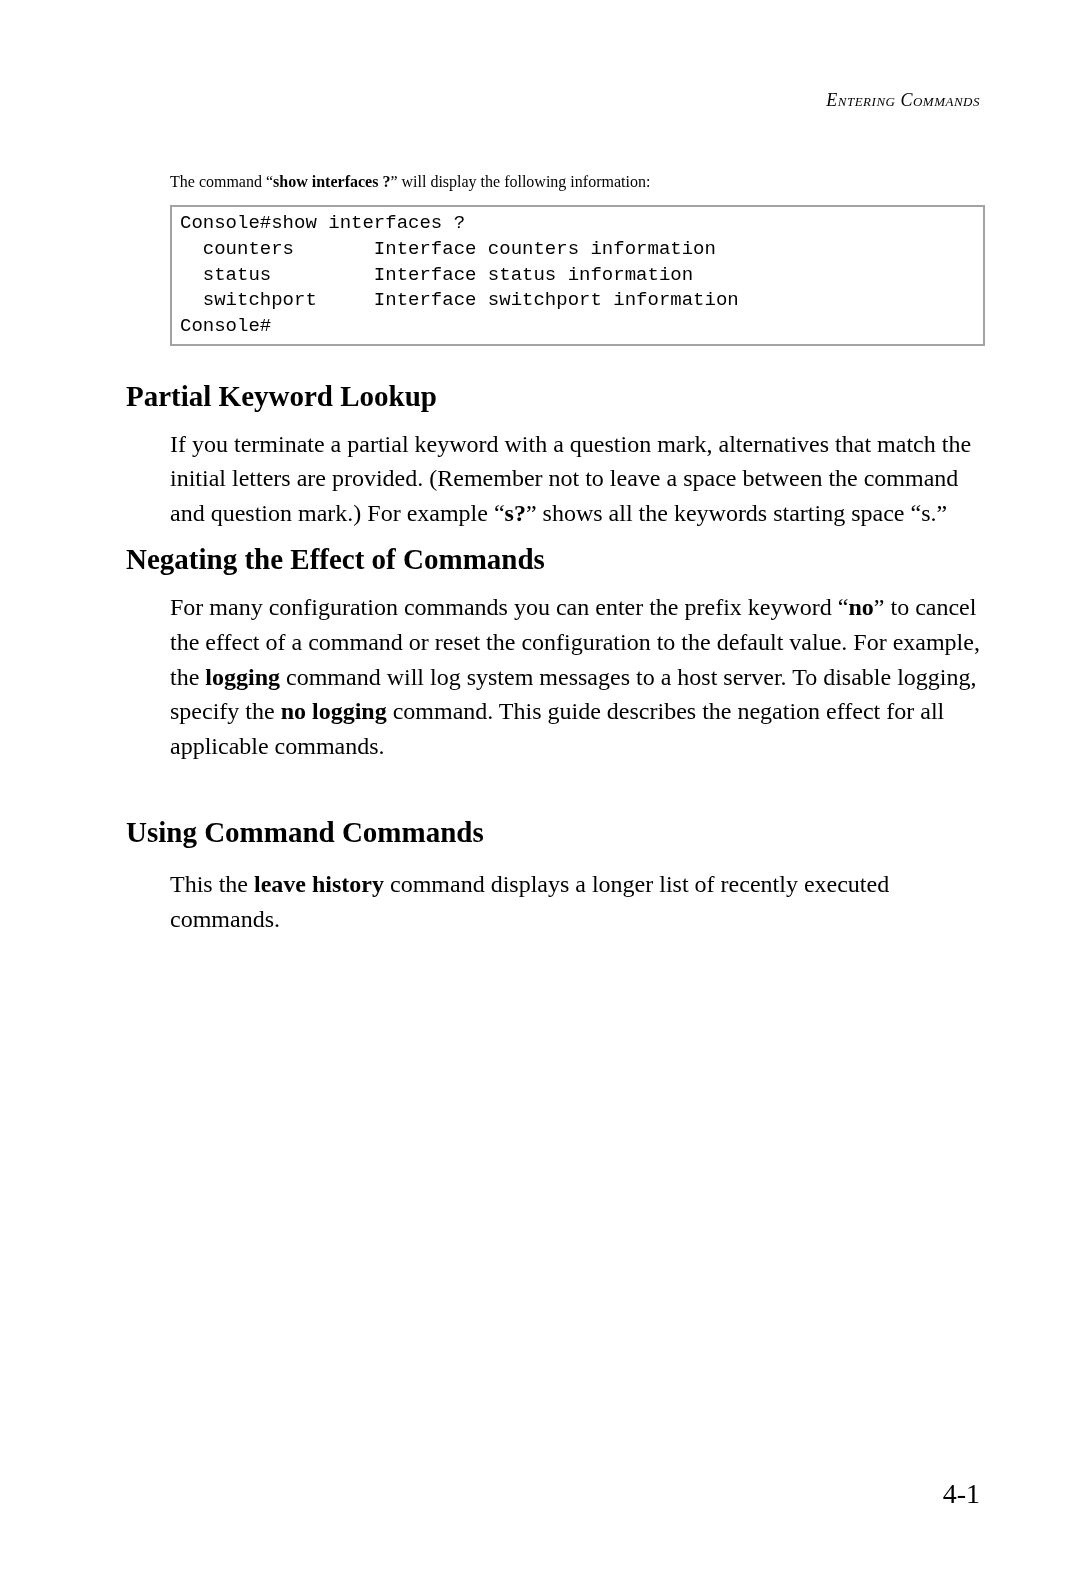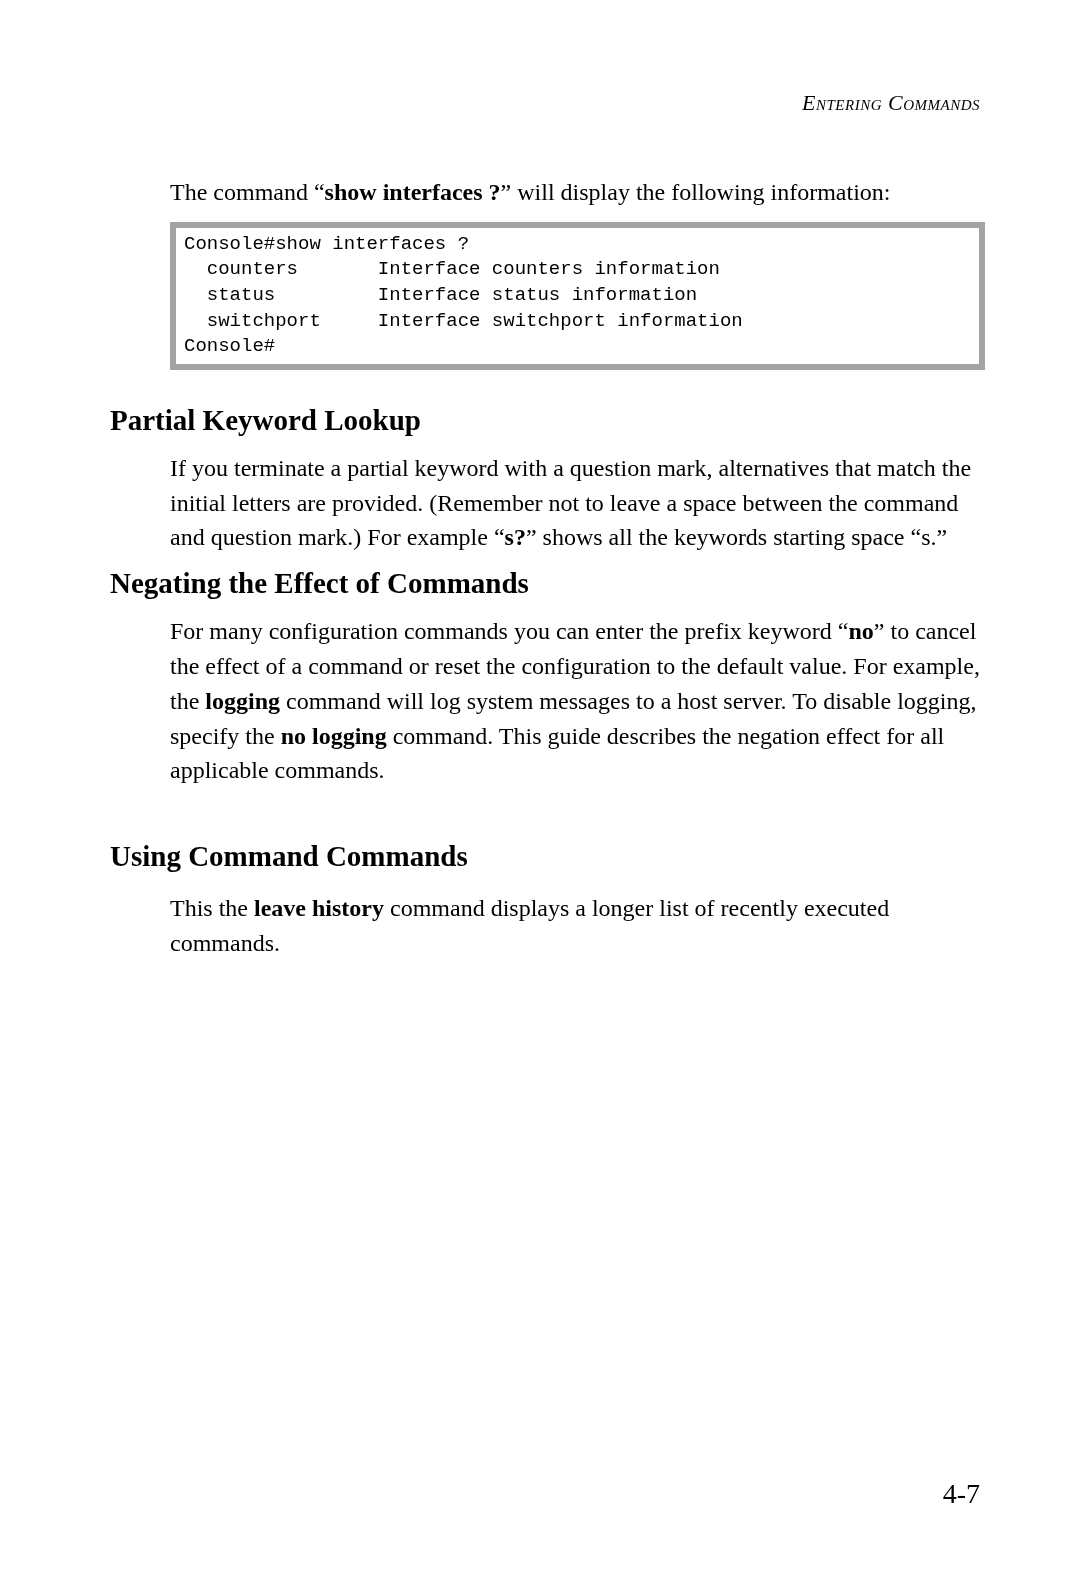--- a/index.html
+++ b/index.html
@@ -12,49 +12,49 @@
       height: 1570px;
       background: #ffffff;
       font-family: Garamond, Georgia, 'Times New Roman', serif;
       color: #000;
       padding: 90px 95px 60px 110px;
       position: relative;
     }
     .header-label {
       text-align: right;
       font-style: italic;
-      font-size: 22px;
+      font-size: 18px;
       font-variant: small-caps;
       letter-spacing: 0.5px;
       margin-bottom: 60px;
       padding-right: 5px;
     }
     .body-indent {
       margin-left: 60px;
     }
     .intro-para {
-      font-size: 24px;
+      font-size: 16px;
       line-height: 1.4;
       margin-bottom: 12px;
     }
     .code-block {
-      border: 6px solid #a3a3a3;
+      border: 2px solid #a3a3a3;
       font-family: 'Courier New', Courier, monospace;
       font-size: 19px;
       line-height: 1.35;
       padding: 4px 8px;
       white-space: pre;
       margin-bottom: 34px;
       overflow: hidden;
     }
     .section-heading {
       font-size: 29px;
       font-weight: bold;
       margin-bottom: 14px;
-      margin-left: 0;
+      margin-left: 16px;
     }
     .body-para {
       font-size: 24px;
       line-height: 1.45;
       margin-bottom: 12px;
     }
     .body-para.last {
       margin-bottom: 52px;
     }
     .page-num {
@@ -95,13 +95,13 @@
   </p>
 </div>
 
 <h2 class="section-heading">Using Command Commands</h2>
 <div class="body-indent">
   <p class="body-para" style="margin-top:18px;">
     <span>This the </span><b>leave history</b><span> command displays a longer list of recently executed commands.</span>
   </p>
 </div>
 
-<div class="page-num">4-7</div>
+<div class="page-num">4-1</div>
 
 </body></html>

